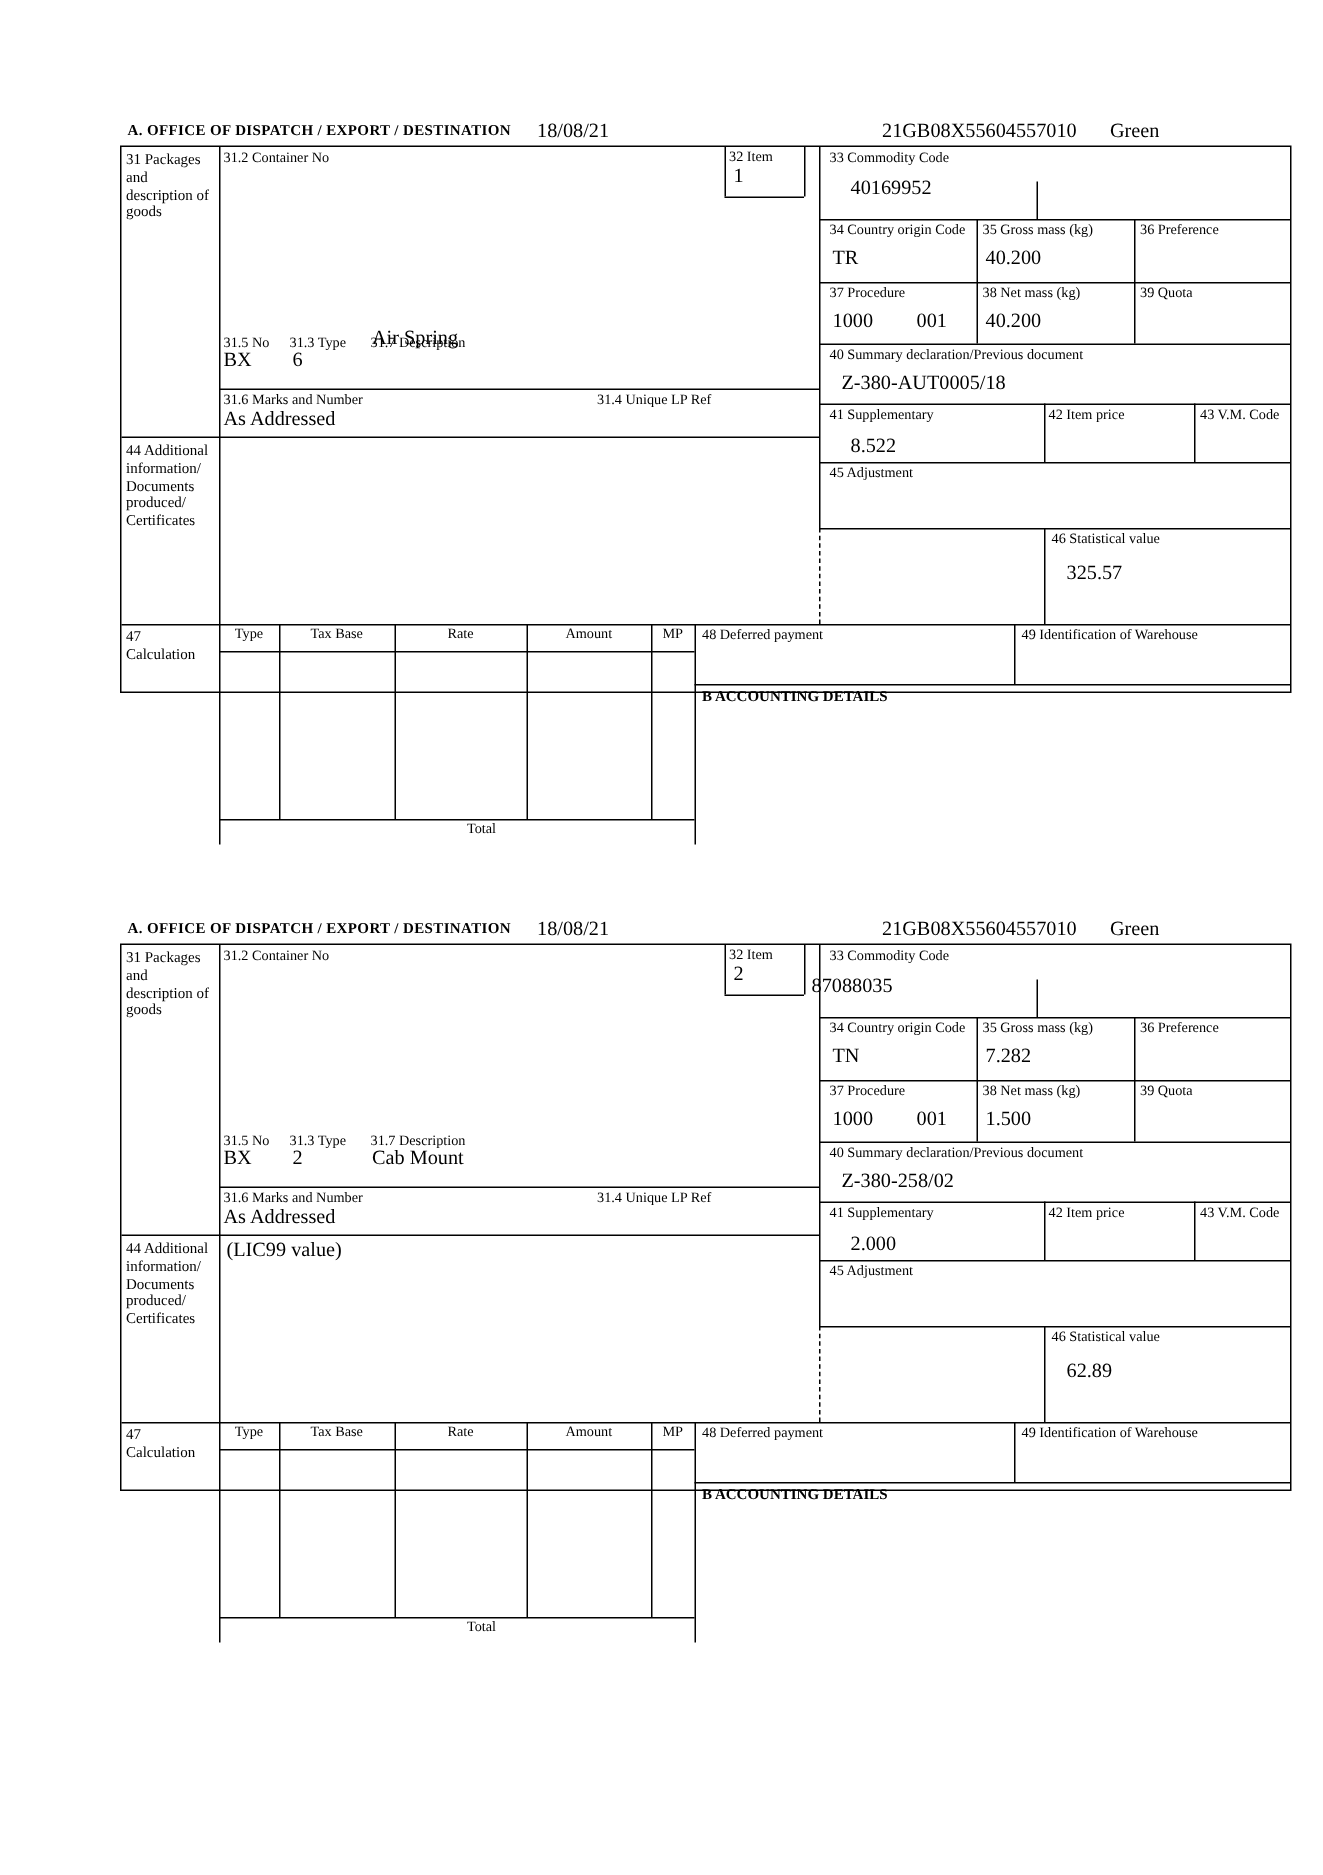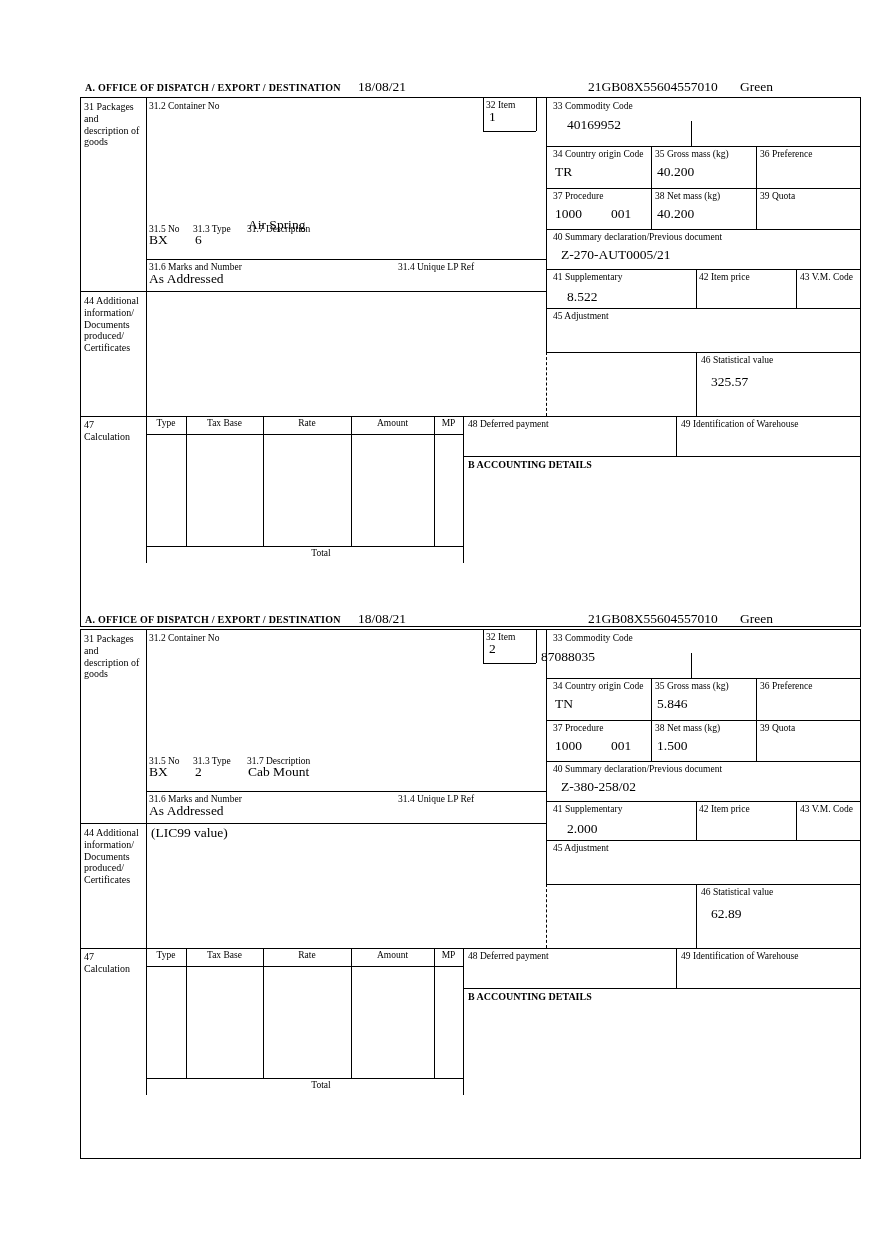--- a/index.html
+++ b/index.html
@@ -1,18 +1,18 @@
 <!DOCTYPE html>
 <html><head>
 <meta charset="utf-8">
 <style>
   html,body{margin:0;padding:0}
   body{width:882px;height:1250px;background:#fff;font-family:"Liberation Serif",serif;color:#000;position:relative;overflow:hidden}
   .block{position:absolute;left:80px;width:781px;height:484px}
-  .frame{position:absolute;left:0;top:17px;width:781px;height:530px;border:1px solid #000;box-sizing:border-box}
+  .frame{position:absolute;left:0;top:17px;width:781px;height:365px;border:1px solid #000;box-sizing:border-box}
   .vl,.hl{position:absolute;background:#000}
   .vl{width:1px}
   .hl{height:1px}
   .vld{position:absolute;width:0;border-left:1px dashed #000}
   .lbl{position:absolute;font-size:9.5px;line-height:1.18;white-space:nowrap}
   .wrap{white-space:normal}
   .lc{font-size:10px}
   .val{position:absolute;font-size:13.5px;line-height:1.1;white-space:nowrap}
   .th{position:absolute;font-size:9.5px;text-align:center}
   .hdrA{position:absolute;font-size:10px;font-weight:700;letter-spacing:.25px;white-space:nowrap}
@@ -71,21 +71,21 @@
     <div class="lbl" style="left:574px;top:51px">35 Gross mass (kg)</div>
     <div class="val" style="left:576px;top:67px">40.200</div>
     <div class="lbl" style="left:679px;top:51px">36 Preference</div>
     <div class="lbl" style="left:472px;top:93px">37 Procedure</div>
     <div class="val" style="left:474px;top:109px">1000</div>
     <div class="val" style="left:530px;top:109px">001</div>
     <div class="lbl" style="left:574px;top:93px">38 Net mass (kg)</div>
     <div class="val" style="left:576px;top:109px">40.200</div>
     <div class="lbl" style="left:679px;top:93px">39 Quota</div>
     <div class="lbl" style="left:472px;top:134px">40 Summary declaration/Previous document</div>
-    <div class="val" style="left:480px;top:150px">Z-270-AUT0005/21</div>
+    <div class="val" style="left:480px;top:150px">Z-380-AUT0005/18</div>
     <div class="lbl" style="left:68px;top:126px">31.5 No</div>
     <div class="lbl" style="left:112px;top:126px">31.3 Type</div>
     <div class="lbl" style="left:166px;top:126px">31.7 Description</div>
     <div class="val" style="left:68px;top:135px">BX</div>
     <div class="val" style="left:114px;top:135px">6</div>
     <div class="val" style="left:167px;top:120px">Air Spring</div>
     <div class="lbl" style="left:68px;top:164px">31.6 Marks and Number</div>
     <div class="lbl" style="left:317px;top:164px">31.4 Unique LP Ref</div>
     <div class="val" style="left:68px;top:174px">As Addressed</div>
     <div class="lbl" style="left:472px;top:174px">41 Supplementary</div>
@@ -151,21 +151,21 @@
 
     <div class="lbl lc wrap" style="left:3px;top:3px;width:56px">31 Packages and description of goods</div>
     <div class="lbl" style="left:68px;top:3px">31.2 Container No</div>
     <div class="lbl" style="left:405px;top:2px">32 Item</div>
     <div class="val" style="left:408px;top:12px">2</div>
     <div class="lbl" style="left:472px;top:3px">33 Commodity Code</div>
     <div class="val" style="left:460px;top:20px">87088035</div>
     <div class="lbl" style="left:472px;top:51px">34 Country origin Code</div>
     <div class="val" style="left:474px;top:67px">TN</div>
     <div class="lbl" style="left:574px;top:51px">35 Gross mass (kg)</div>
-    <div class="val" style="left:576px;top:67px">5.846</div>
+    <div class="val" style="left:576px;top:67px">7.282</div>
     <div class="lbl" style="left:679px;top:51px">36 Preference</div>
     <div class="lbl" style="left:472px;top:93px">37 Procedure</div>
     <div class="val" style="left:474px;top:109px">1000</div>
     <div class="val" style="left:530px;top:109px">001</div>
     <div class="lbl" style="left:574px;top:93px">38 Net mass (kg)</div>
     <div class="val" style="left:576px;top:109px">1.500</div>
     <div class="lbl" style="left:679px;top:93px">39 Quota</div>
     <div class="lbl" style="left:472px;top:134px">40 Summary declaration/Previous document</div>
     <div class="val" style="left:480px;top:150px">Z-380-258/02</div>
     <div class="lbl" style="left:68px;top:126px">31.5 No</div>

